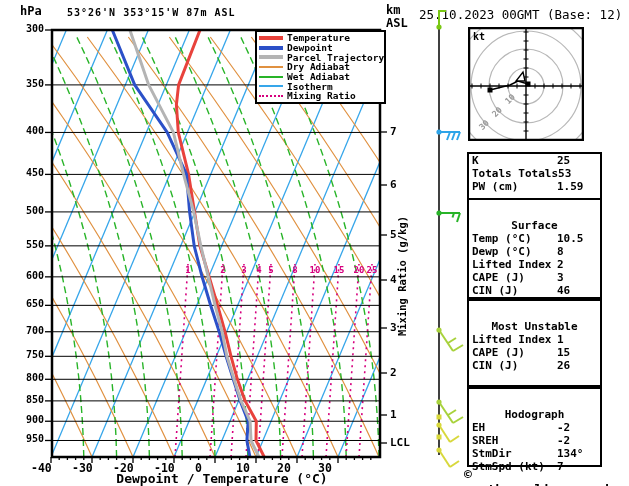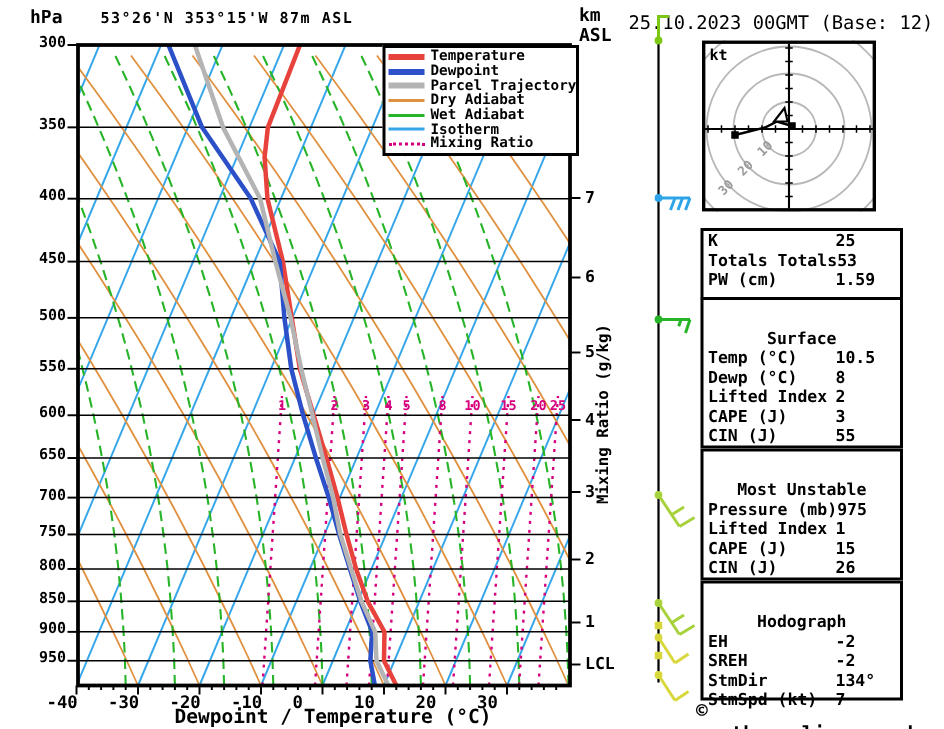--- a/index.html
+++ b/index.html
@@ -325,30 +325,26 @@
   <div class="row">
         <span class="lb">Lifted Index</span>
         <span class="vl">2</span>
       </div>
   <div class="row">
         <span class="lb">CAPE (J)</span>
         <span class="vl">3</span>
       </div>
   <div class="row">
         <span class="lb">CIN (J)</span>
-        <span class="vl">55</span>
+        <span class="vl">46</span>
       </div>
 </div>
 
 <div class="box" id="box-mu" style="top:299px;height:84px;">
   <div class="hd">Most Unstable</div>
-  <div class="row">
-        <span class="lb">Pressure (mb)</span>
-        <span class="vl">975</span>
-      </div>
   <div class="row">
         <span class="lb">Lifted Index</span>
         <span class="vl">1</span>
       </div>
   <div class="row">
         <span class="lb">CAPE (J)</span>
         <span class="vl">15</span>
       </div>
   <div class="row">
         <span class="lb">CIN (J)</span>

